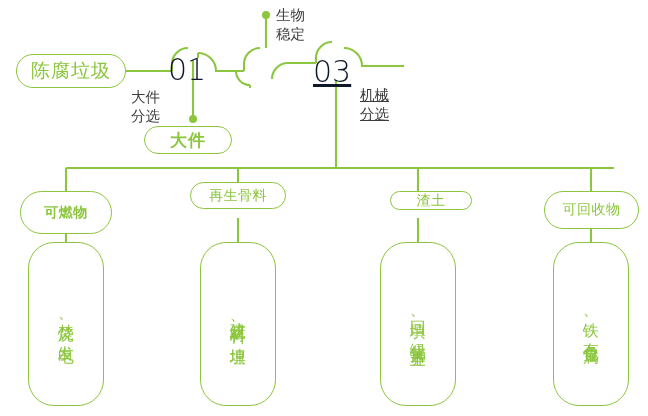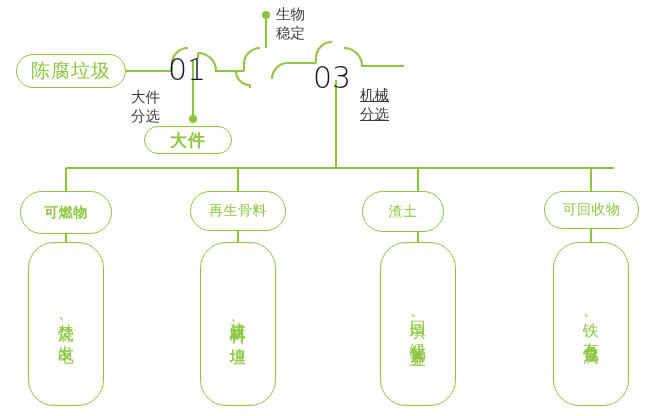--- a/index.html
+++ b/index.html
@@ -139,48 +139,48 @@
 
     <circle cx="266" cy="15" r="4" fill="#8cc63e"></circle>
     <circle cx="193" cy="119" r="4" fill="#8cc63e"></circle>
   </svg>
 
   <div class="node pill source" style="left:16px; top:54px; width:110px; height:34px;">
     <span>陈腐垃圾</span>
   </div>
 
   <div class="stage-num" style="left:168px; top:55px;">01</div>
-  <div class="stage-num" style="left:313px; top:63px;">03</div>
+  <div class="stage-num" style="left:313px; top:57px;text-decoration:underline;">03</div>
 
   <div class="caption" style="left:131px; top:88px;">
     <div>大件</div>
     <div>分选</div>
   </div>
 
-  <div class="caption" style="left:276px; top:6px;font-family:Liberation Mono, monospace;">
+  <div class="caption" style="left:276px; top:6px;">
     <div>生物</div>
     <div>稳定</div>
   </div>
 
   <div class="caption" style="left:360px; top:86px;text-decoration:underline;">
     <div>机械</div>
     <div>分选</div>
   </div>
 
   <div class="node pill bulky" style="left:144px; top:126px; width:88px; height:28px;">
     <span>大件</span>
   </div>
 
   <div class="node pill branch" style="left:20px; top:191px; width:92px; height:43px;font-weight:bold;">
     <span>可燃物</span>
   </div>
-  <div class="node pill branch" style="left:190px; top:191px; width:96px; height:40px;">
+  <div class="node pill branch" style="left:190px; top:182px; width:96px; height:27px;">
     <span>再生骨料</span>
   </div>
-  <div class="node pill branch" style="left:362px; top:191px; width:82px; height:41px;">
+  <div class="node pill branch" style="left:390px; top:191px; width:82px; height:19px;">
     <span>渣土</span>
   </div>
   <div class="node pill branch" style="left:544px; top:191px; width:95px; height:38px;">
     <span>可回收物</span>
   </div>
 
   <div class="node outcome-box" style="left:28px; top:242px; width:76px; height:164px;">
     <span class="vtext">焚烧、发电</span>
   </div>
   <div class="node outcome-box" style="left:200px; top:242px; width:76px; height:164px;">

